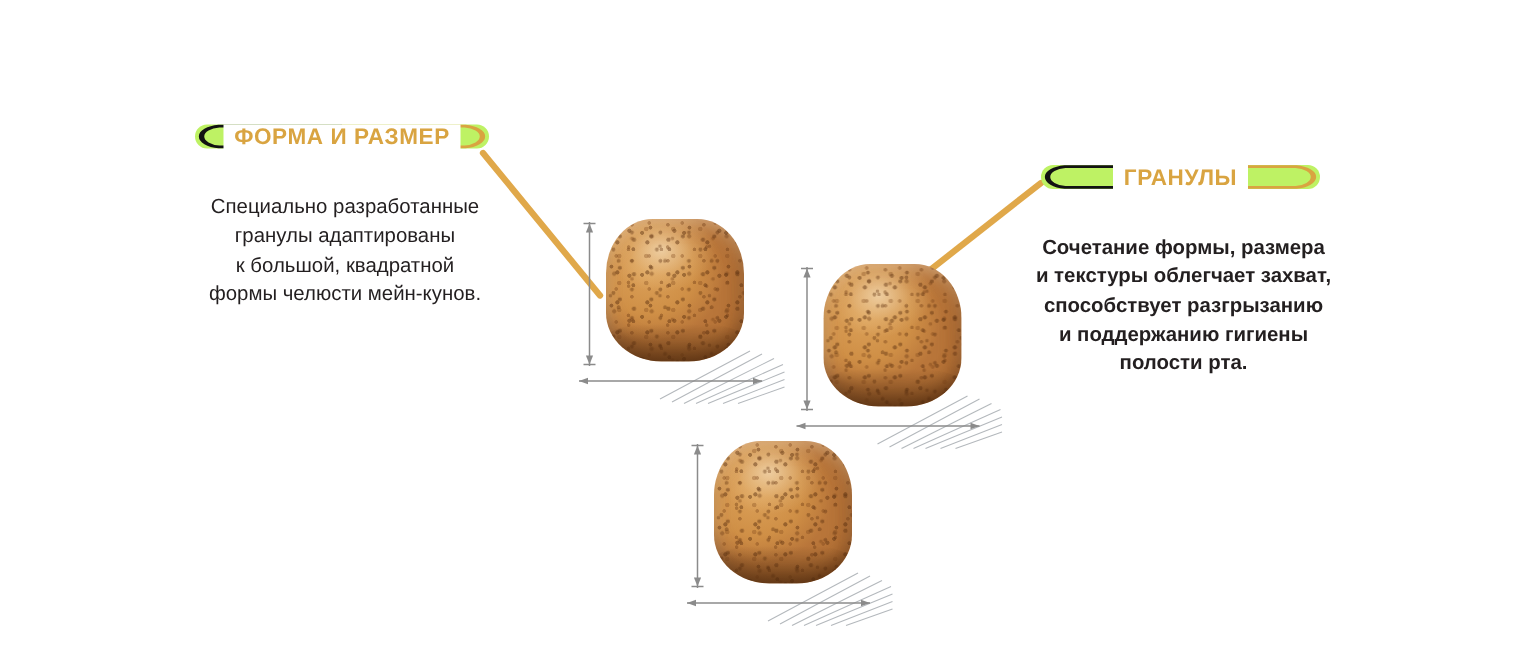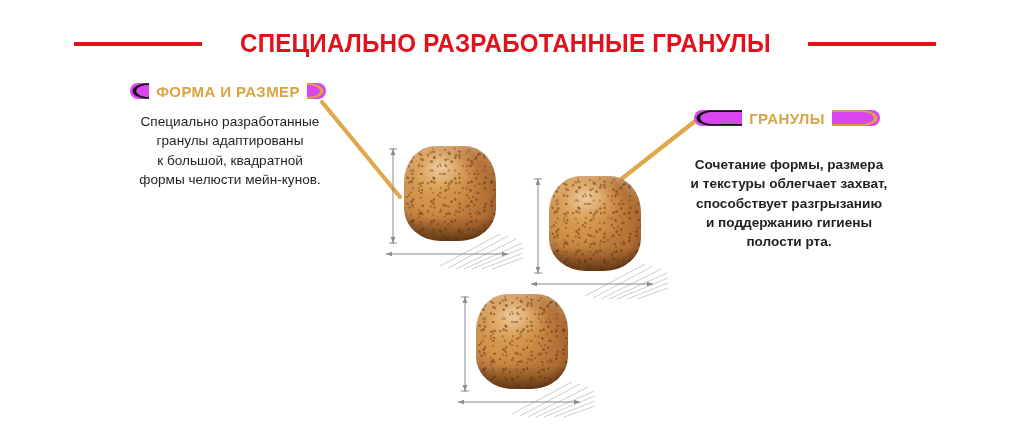--- a/index.html
+++ b/index.html
@@ -31,21 +31,21 @@
     transform-origin:center;
   }
 
   
   .badge{
     position:absolute;
     height:16px;
     box-sizing:border-box;
     border-radius:16px;
     display:flex;align-items:center;justify-content:center;
-    background:#d946ef;
+    background:#bef264;
   }
   .badge .badge-label{
     color:#d9a441;
     font-weight:bold;
     font-size:15px;
     letter-spacing:.4px;
     white-space:nowrap;
     position:relative;z-index:3;
     background:#fff;
     padding:0 7px;
@@ -62,21 +62,21 @@
 
   
   .para{
     position:absolute;
     color:#231f20;
     font-size:13.6px;
     line-height:1.42;
     text-align:center;
     white-space:pre-line;
   }
-  #para-shape{left:108px;top:112px;width:244px;}
+  #para-shape{left:108px;top:128px;width:244px;}
   #para-texture{left:665px;top:155px;width:248px;font-weight:bold;}
 
   
   .kibble-group{position:absolute;}
   .kibble{
     position:absolute;
     border-radius:34% 34% 40% 40% / 38% 38% 34% 34%;
     background:
       radial-gradient(ellipse 55% 42% at 40% 22%, rgba(255,241,214,.60) 0%, rgba(255,228,180,.18) 42%, rgba(255,220,170,0) 70%),
       radial-gradient(ellipse 70% 60% at 30% 38%, #dba058 0%, #cf8f46 48%, #b9763a 80%),
@@ -124,25 +124,20 @@
   }
 
   .shadow-hatch{position:absolute;pointer-events:none;}
   .dim-svg{position:absolute;pointer-events:none;overflow:visible;}
 </style>
 </head>
 <body>
 
 <div id="stage">
 
-  <div class="title-row">
-    <div class="title-rule left"></div>
-    <div class="title-text">СПЕЦИАЛЬНО РАЗРАБОТАННЫЕ ГРАНУЛЫ</div>
-    <div class="title-rule right"></div>
-  </div>
 
   <svg class="connector" style="left:318px;top:96px;width:110px;height:110px;">
     <line x1="4" y1="6" x2="82" y2="101" stroke="#e0a84a" stroke-width="4.2" stroke-linecap="round"></line>
   </svg>
 
   <svg class="connector" style="left:612px;top:118px;width:100px;height:72px;">
     <line x1="82" y1="4" x2="3" y2="66" stroke="#e0a84a" stroke-width="4.2" stroke-linecap="round"></line>
   </svg>
 
   <div class="badge" id="badge-shape">

